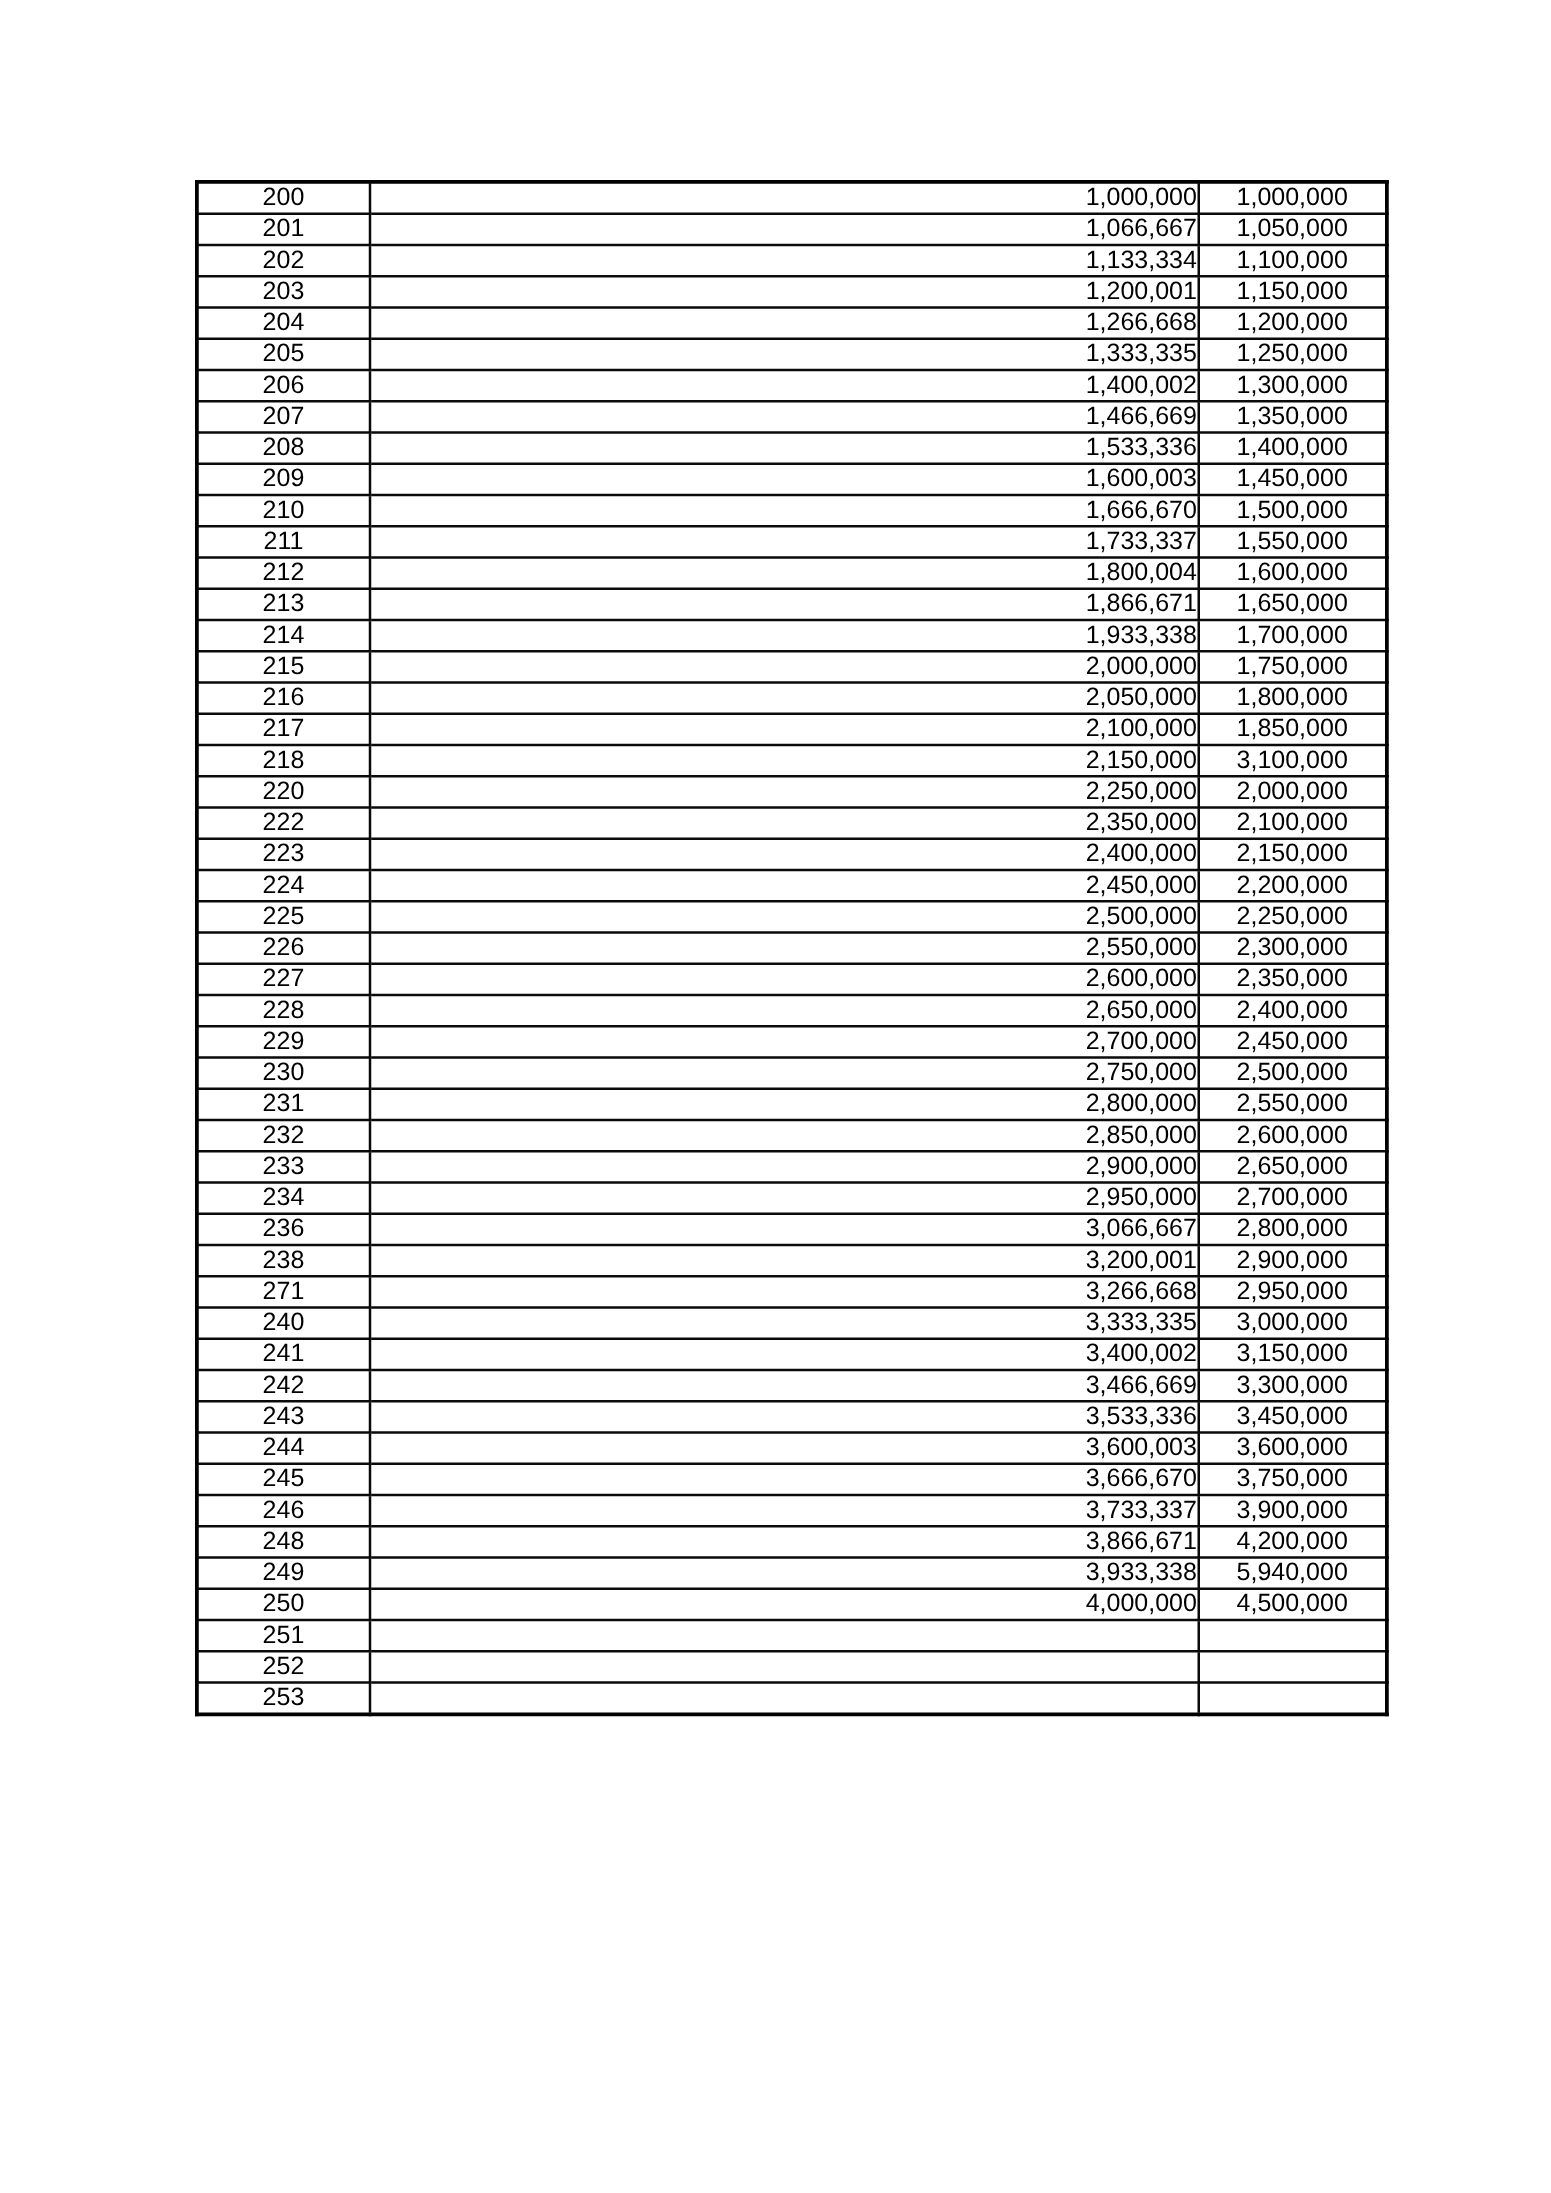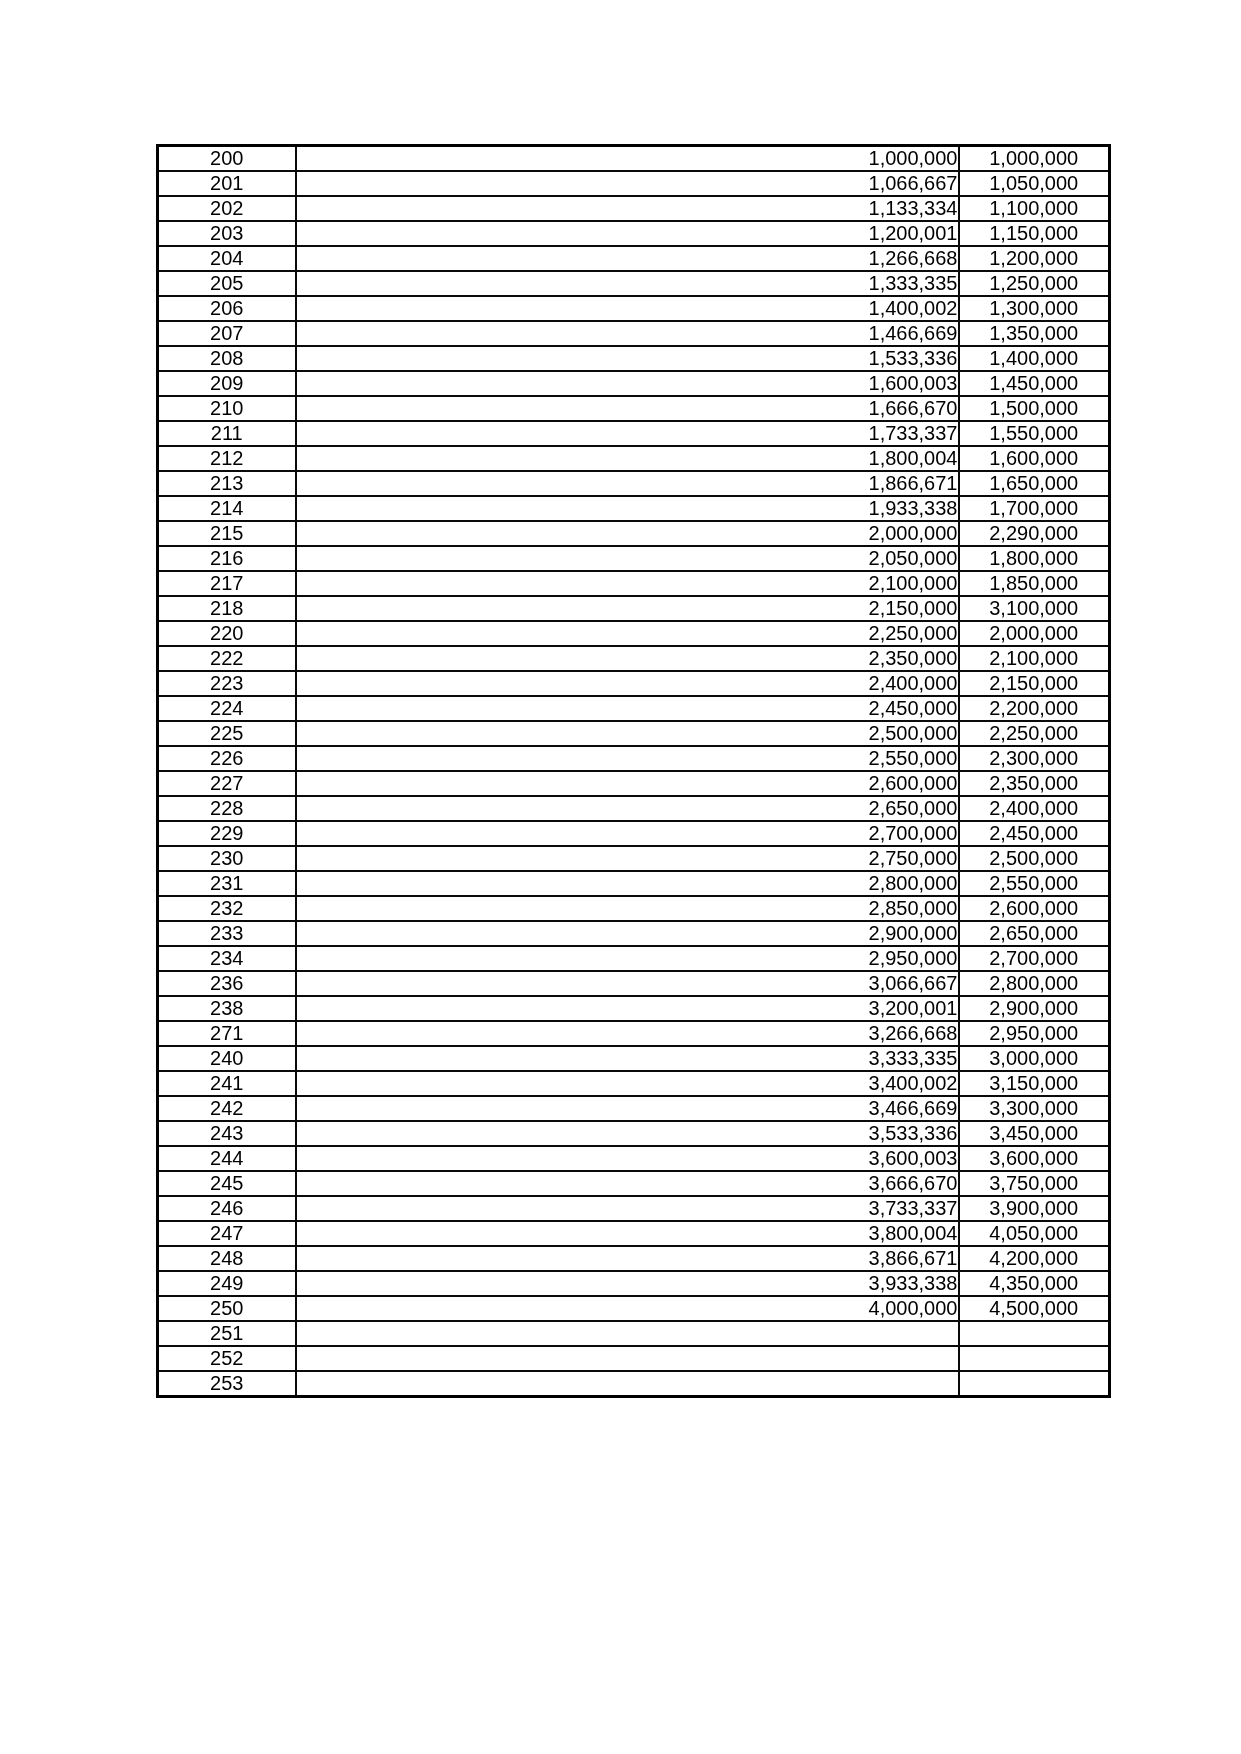--- a/index.html
+++ b/index.html
@@ -132,21 +132,21 @@
           <td class="c-v2">1,650,000</td>
         </tr>
         <tr>
           <td class="c-num">214</td>
           <td class="c-v1">1,933,338</td>
           <td class="c-v2">1,700,000</td>
         </tr>
         <tr>
           <td class="c-num">215</td>
           <td class="c-v1">2,000,000</td>
-          <td class="c-v2">2,290,000</td>
+          <td class="c-v2">1,750,000</td>
         </tr>
         <tr>
           <td class="c-num">216</td>
           <td class="c-v1">2,050,000</td>
           <td class="c-v2">1,800,000</td>
         </tr>
         <tr>
           <td class="c-num">217</td>
           <td class="c-v1">2,100,000</td>
           <td class="c-v2">1,850,000</td>
@@ -270,33 +270,28 @@
           <td class="c-num">245</td>
           <td class="c-v1">3,666,670</td>
           <td class="c-v2">3,750,000</td>
         </tr>
         <tr>
           <td class="c-num">246</td>
           <td class="c-v1">3,733,337</td>
           <td class="c-v2">3,900,000</td>
         </tr>
         <tr>
-          <td class="c-num">247</td>
-          <td class="c-v1">3,800,004</td>
-          <td class="c-v2">4,050,000</td>
-        </tr>
-        <tr>
           <td class="c-num">248</td>
           <td class="c-v1">3,866,671</td>
           <td class="c-v2">4,200,000</td>
         </tr>
         <tr>
           <td class="c-num">249</td>
           <td class="c-v1">3,933,338</td>
-          <td class="c-v2">4,350,000</td>
+          <td class="c-v2">5,940,000</td>
         </tr>
         <tr>
           <td class="c-num">250</td>
           <td class="c-v1">4,000,000</td>
           <td class="c-v2">4,500,000</td>
         </tr>
         <tr>
           <td class="c-num">251</td>
           <td class="c-v1"></td>
           <td class="c-v2"></td>

